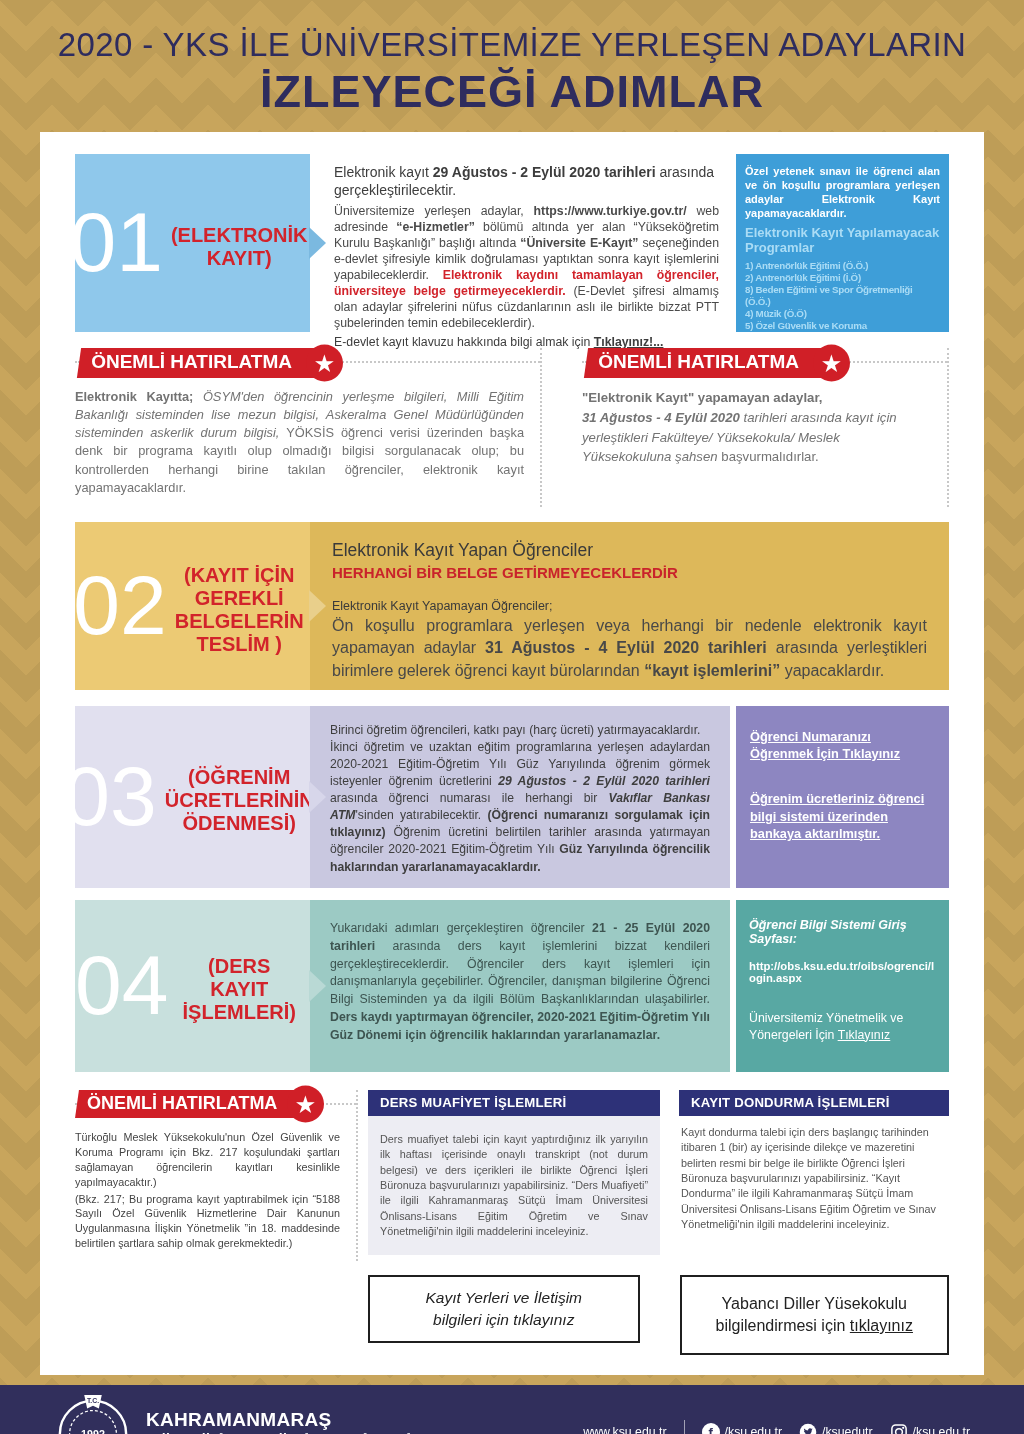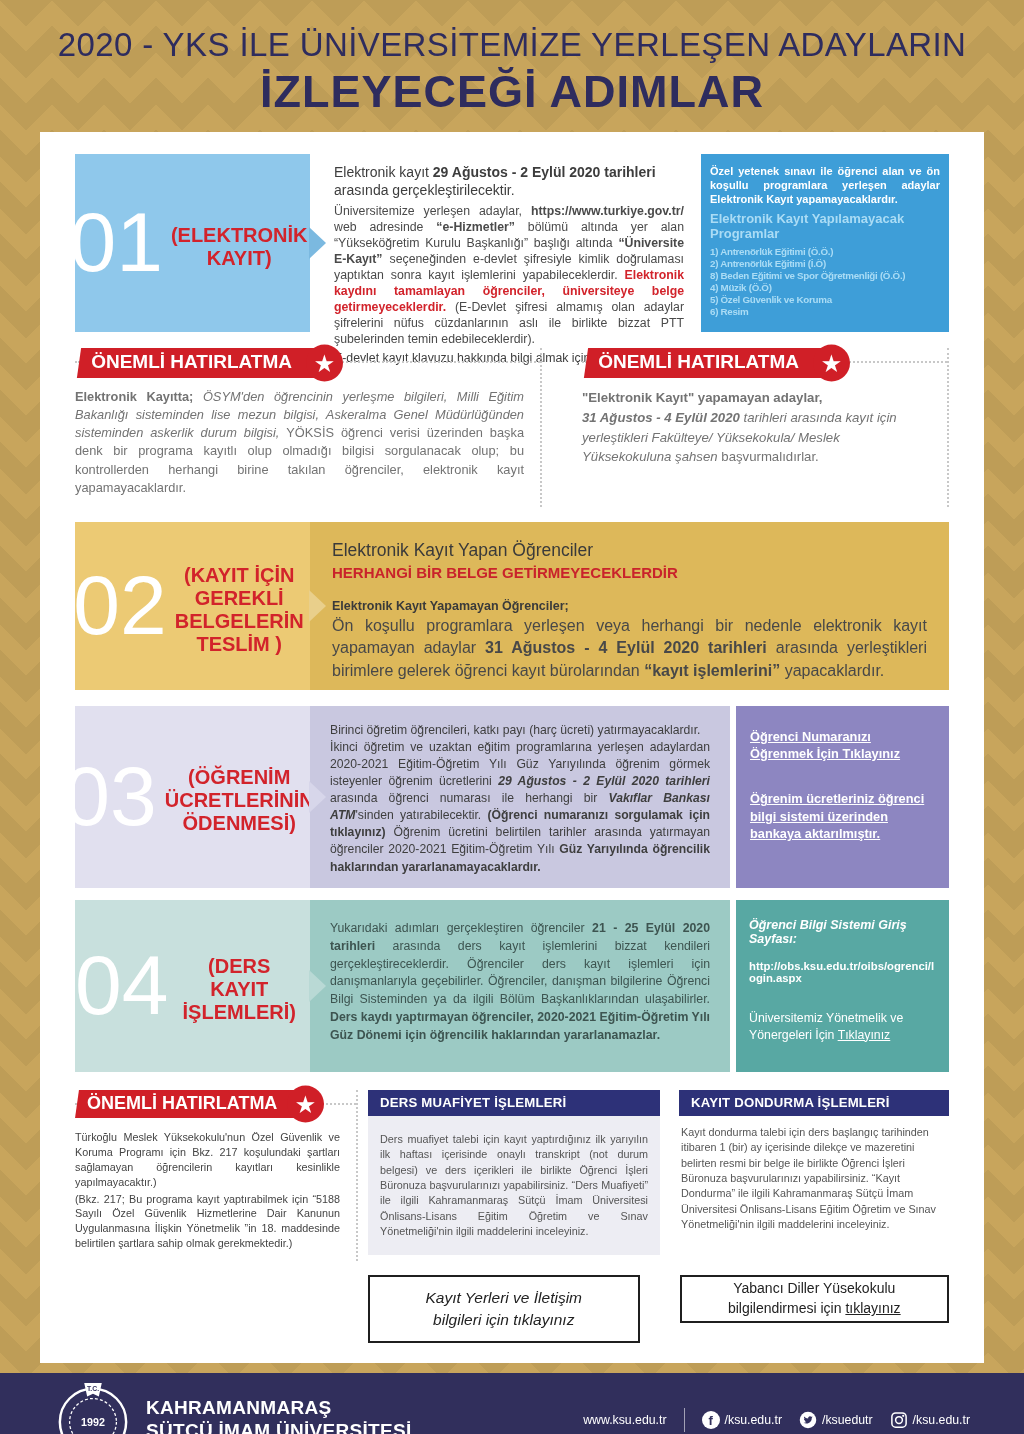--- a/index.html
+++ b/index.html
@@ -30,21 +30,21 @@
     width:0;height:0;border-top:16px solid transparent;border-bottom:16px solid transparent;z-index:2}
 
   
   .row1{height:178px;margin-bottom:16px}
   .row1 .stepbox{background:#8fc8eb}
   .row1 .arrow{border-left:17px solid #7bb9e0}
   .row1 .content{flex:1;padding:10px 10px 0 24px}
   .p1{font-size:14px;color:#3d3d3d;line-height:1.25}
   .p2{font-size:12.3px;color:#4a4a4a;line-height:1.3;margin-top:5px;text-align:justify}
   .p3{font-size:12.3px;color:#3d3d3d;margin-top:3px}
-  .sidebox1{width:248px;flex-shrink:0;margin-left:7px;background:#3e9ed8;color:#fff;
+  .sidebox1{width:213px;flex-shrink:0;margin-left:7px;background:#3e9ed8;color:#fff;
     padding:10px 9px;overflow:hidden}
   .sidebox1 .intro{font-size:11px;font-weight:bold;line-height:1.28;text-align:justify}
   .sidebox1 .heading{color:#aadcf5;font-weight:bold;font-size:13px;line-height:1.1;margin-top:6px}
   .sidebox1 ul{list-style:none;margin-top:5px}
   .sidebox1 li{color:#aadcf5;font-size:9.8px;font-weight:bold;line-height:1.22;letter-spacing:-.3px}
 
   
   .remrow{display:flex;margin-bottom:15px}
   .reminder{position:relative;border-right:2px dotted #c8c8c8;padding-right:16px;padding-bottom:10px}
   .reminder::before{content:"";position:absolute;left:0;right:0;top:13px;border-top:2px dotted #c8c8c8}
@@ -59,21 +59,21 @@
   .rembody{margin-top:10px;font-size:12.8px;line-height:1.42;color:#737373;text-align:justify}
   .rem2 .rembody{text-align:left;font-size:13.2px;line-height:1.5}
 
   
   .row2{height:168px;margin-bottom:16px}
   .row2 .stepbox{background:#ecca74}
   .row2 .arrow{border-left:17px solid #e9cf8b}
   .row2 .content{flex:1;background:#ddb85a;padding:18px 22px 0}
   .s2title{font-size:17.5px;color:#3a3a3a}
   .s2title2{font-size:15px;font-weight:bold;color:#c9232b;margin-top:3px}
-  .s2sub{font-size:12.5px;font-weight:bold;color:#3a3a3a;margin-top:18px}
+  .s2sub{font-size:12.5px;font-weight:normal;color:#3a3a3a;margin-top:18px}
   .s2body{font-size:16px;color:#484848;line-height:1.4;margin-top:2px;text-align:justify}
 
   
   .row3{height:182px;margin-bottom:12px}
   .row3 .stepbox{background:#e1e0ef}
   .row3 .arrow{border-left:17px solid #d7d6ea}
   .row3 .content{flex:1;background:#c9c8e0;padding:16px 20px 0}
   .s3p{font-size:12.2px;color:#3e3e3e;line-height:1.4;text-align:justify}
   .sidebox3{width:213px;flex-shrink:0;margin-left:6px;background:#8d86c1;padding:22px 14px 0}
   .s3link{display:block;color:#fff;font-weight:bold;font-size:12.8px;line-height:1.35;
@@ -101,21 +101,21 @@
   .barhdr{background:#2d3178;color:#fff;font-weight:bold;font-size:13.2px;padding:5px 0 6px 12px;letter-spacing:.2px}
   .mbody{background:#ededf3;padding:16px 12px;font-size:10.8px;color:#555;line-height:1.42;text-align:justify;min-height:112px}
   .don{width:270px;flex-shrink:0;margin-left:19px}
   .dbody{padding:9px 2px;font-size:10.8px;color:#555;line-height:1.42}
 
   
   .linkrow{display:flex;margin-left:293px;padding-bottom:6px}
   .lbox{border:2px solid #1f1f1f;background:#fff;display:flex;align-items:center;justify-content:center;
     text-align:center;cursor:pointer}
   .lbox1{width:272px;height:68px;font-style:italic;font-size:15.5px;color:#222;line-height:1.4;padding:0 34px}
-  .lbox2{width:270px;height:48px;margin-left:40px;font-size:14px;color:#222;line-height:1.4;padding:0 24px}
+  .lbox2{width:270px;height:80px;margin-left:40px;font-size:16px;color:#222;line-height:1.4;padding:0 24px}
   .u{text-decoration:underline}
   .b{font-weight:bold}
   .i{font-style:italic}
   .bi{font-weight:bold;font-style:italic}
   .red{color:#d2232b;font-weight:bold}
 
   
   .footer{margin-top:10px;height:94px;background:#312f5c;display:flex;align-items:center;
     padding:0 54px;color:#fff}
   .uniname{margin-left:14px;font-weight:bold;letter-spacing:.3px;line-height:1.2}

